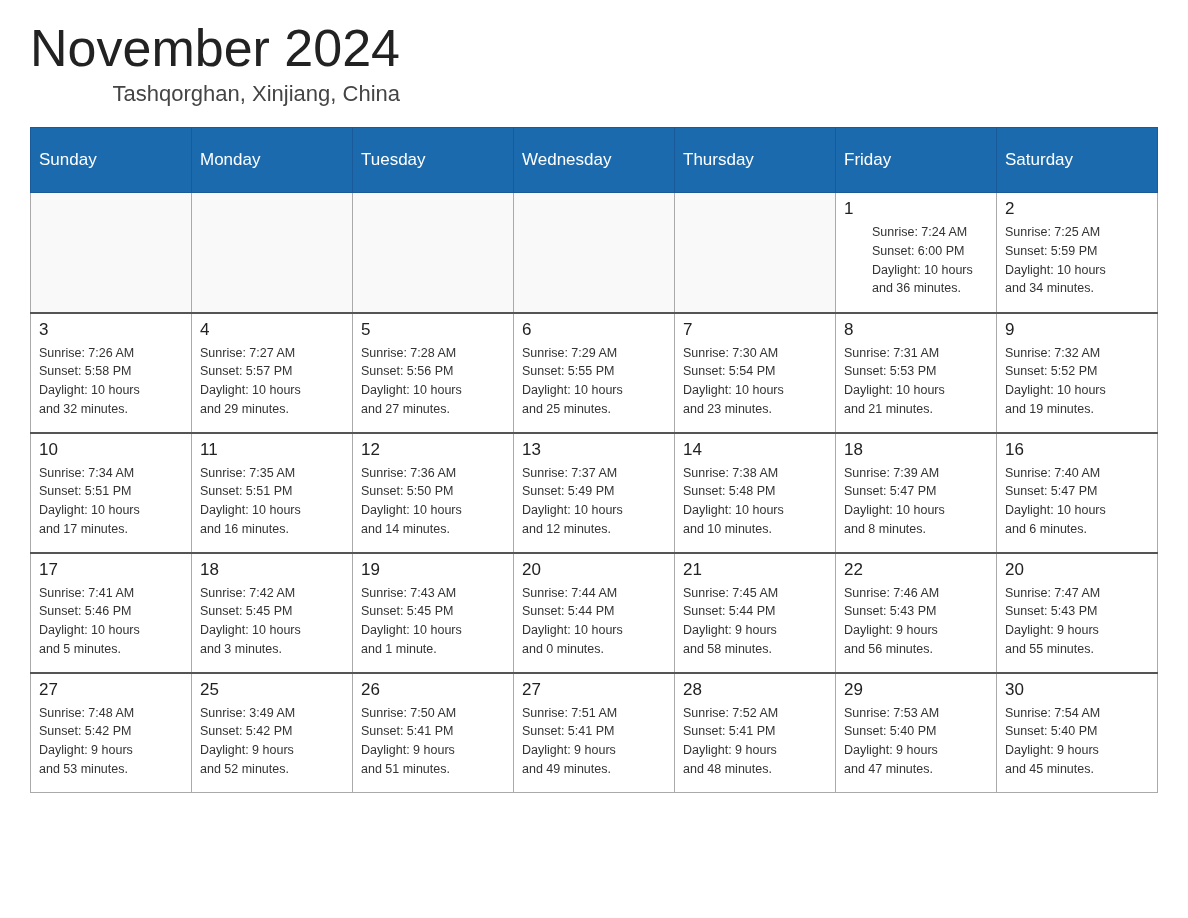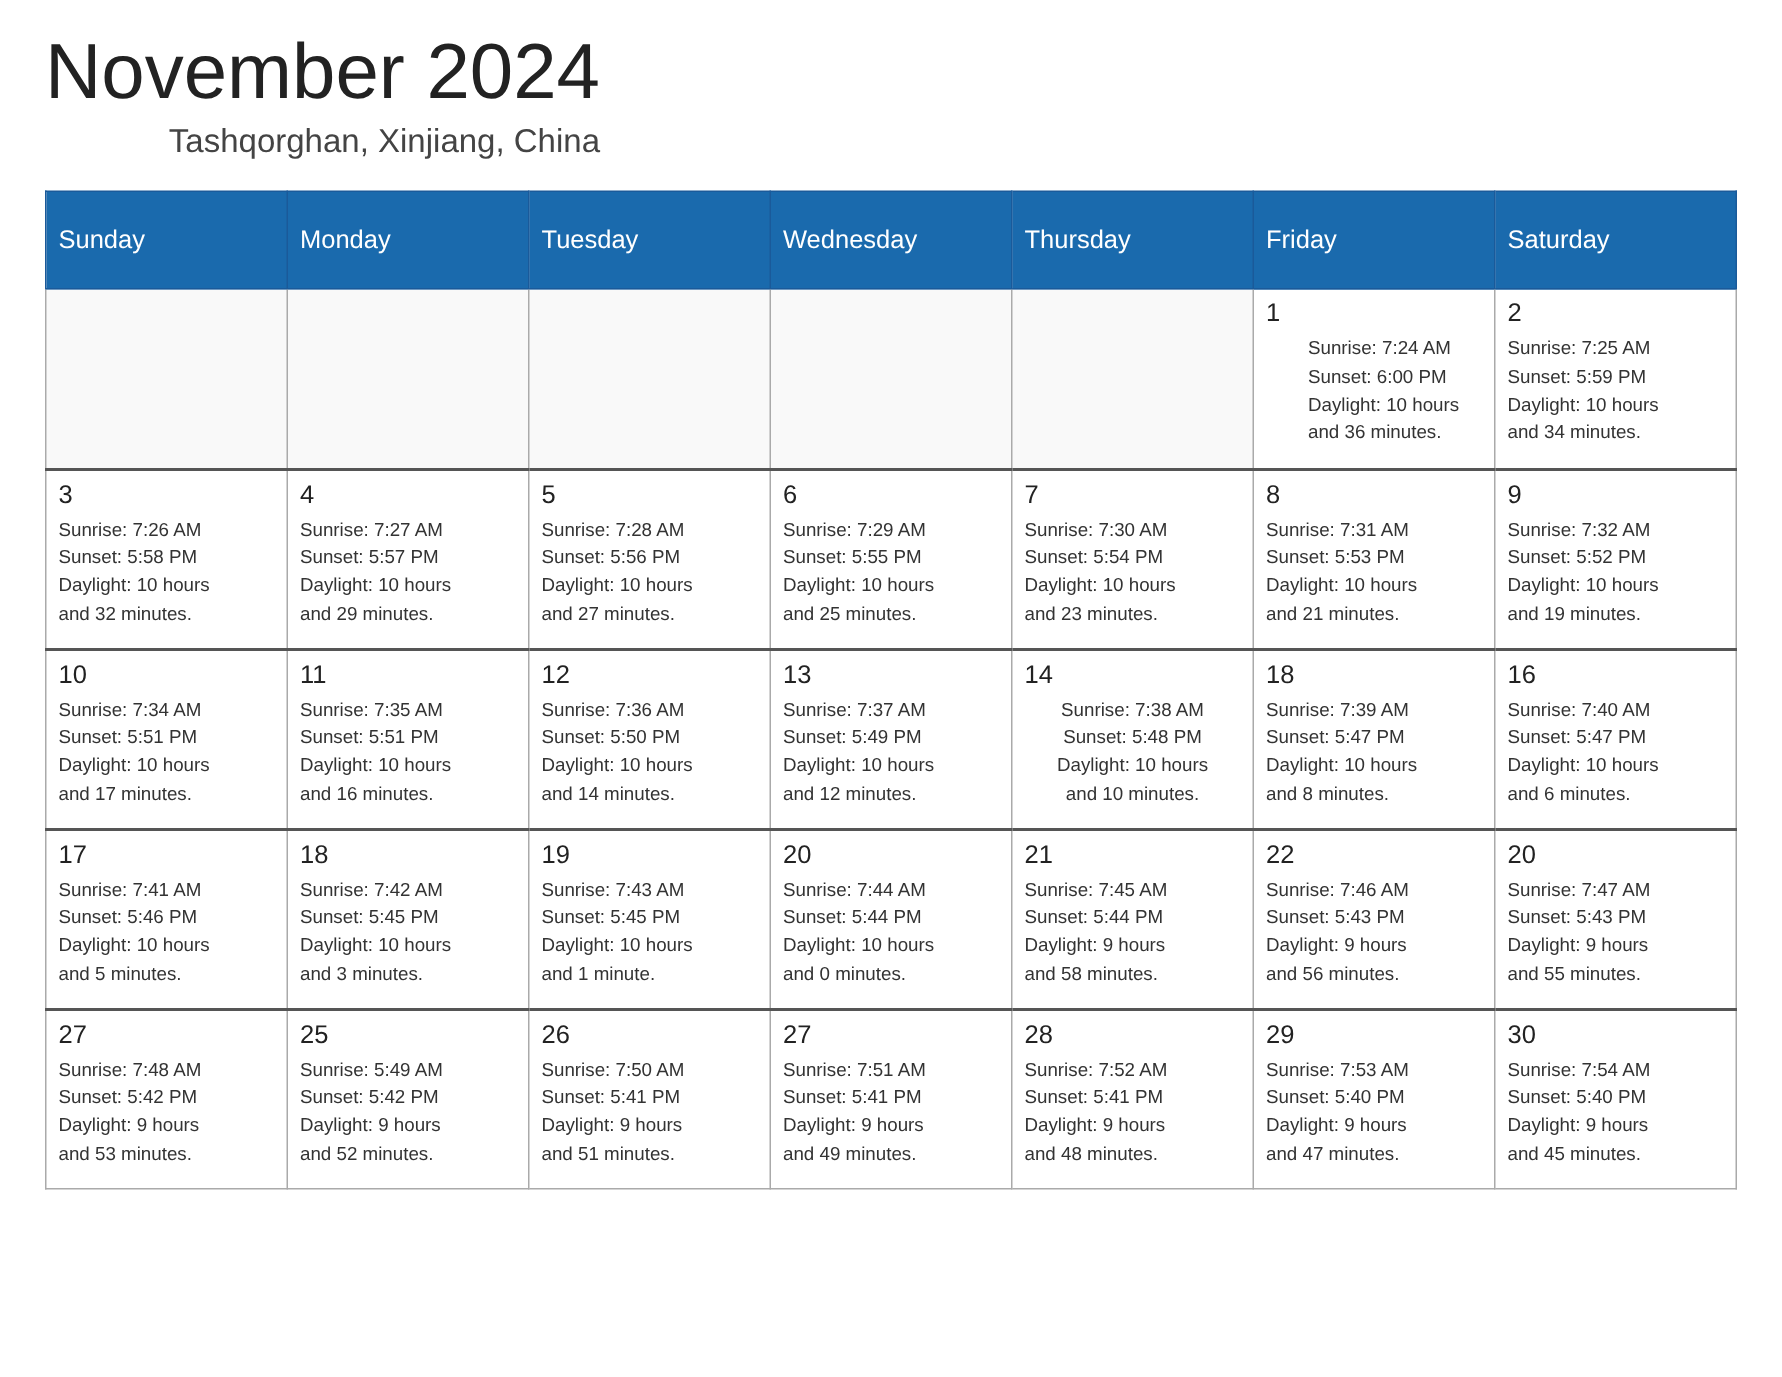--- a/index.html
+++ b/index.html
@@ -220,21 +220,21 @@
         </td>
         <td>
           <span class="day-number">13</span>
           <div class="day-info" style="white-space: pre-line;">Sunrise: 7:37 AM
 Sunset: 5:49 PM
 Daylight: 10 hours
 and 12 minutes.</div>
         </td>
         <td>
           <span class="day-number">14</span>
-          <div class="day-info" style="white-space: pre-line; text-align: center;">Sunrise: 7:38 AM
+          <div class="day-info" style="white-space: pre-line;">Sunrise: 7:38 AM
 Sunset: 5:48 PM
 Daylight: 10 hours
 and 10 minutes.</div>
         </td>
         <td>
           <span class="day-number">18</span>
           <div class="day-info" style="white-space: pre-line;">Sunrise: 7:39 AM
 Sunset: 5:47 PM
 Daylight: 10 hours
 and 8 minutes.</div>
@@ -301,21 +301,21 @@
       <tr>
         <td>
           <span class="day-number">27</span>
           <div class="day-info" style="white-space: pre-line;">Sunrise: 7:48 AM
 Sunset: 5:42 PM
 Daylight: 9 hours
 and 53 minutes.</div>
         </td>
         <td>
           <span class="day-number">25</span>
-          <div class="day-info" style="white-space: pre-line;">Sunrise: 5:49 AM
+          <div class="day-info" style="white-space: pre-line;">Sunrise: 3:49 AM
 Sunset: 5:42 PM
 Daylight: 9 hours
 and 52 minutes.</div>
         </td>
         <td>
           <span class="day-number">26</span>
           <div class="day-info" style="white-space: pre-line;">Sunrise: 7:50 AM
 Sunset: 5:41 PM
 Daylight: 9 hours
 and 51 minutes.</div>

